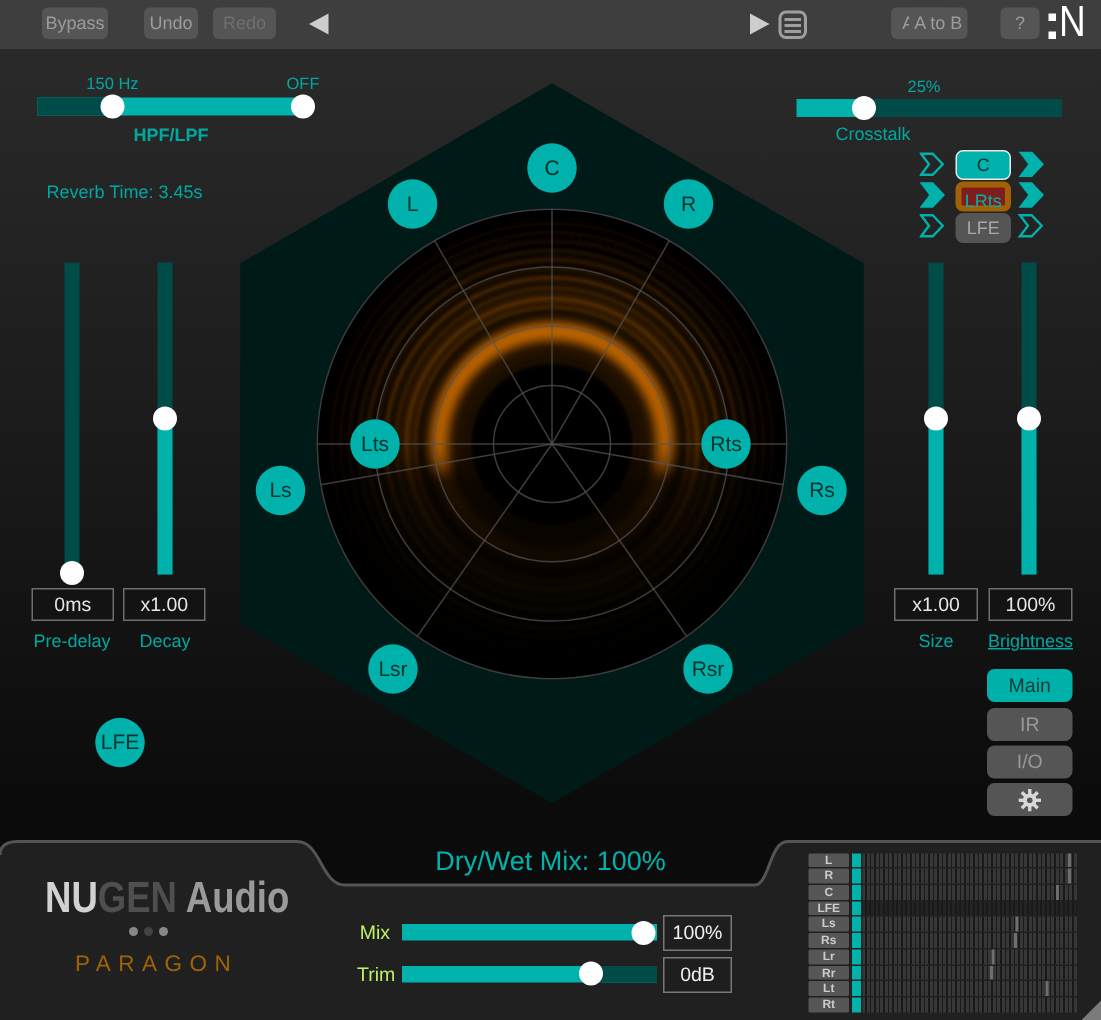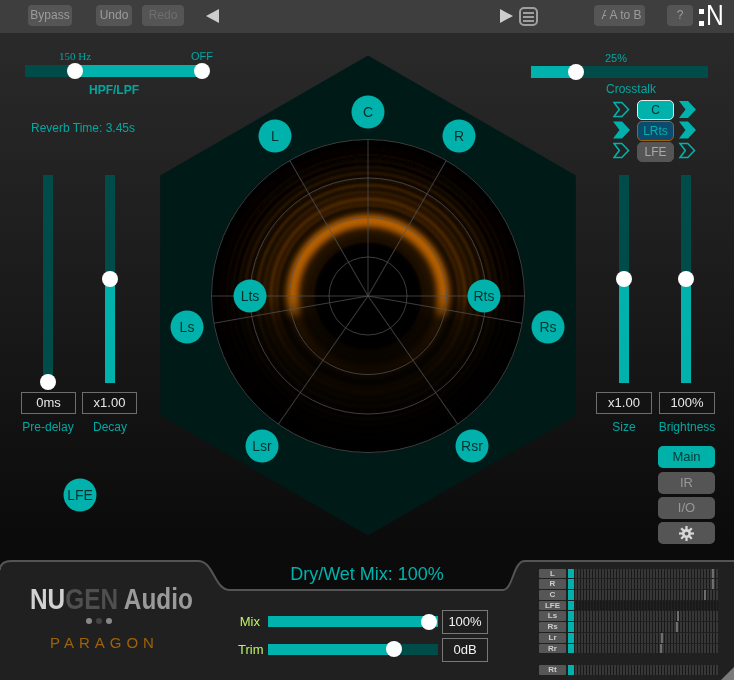--- a/index.html
+++ b/index.html
@@ -29,21 +29,21 @@
   .knob { position:absolute; width:16px; height:16px; border-radius:50%; background:#ffffff; }
   
   .vtrack { position:absolute; width:10px; top:175px; height:208px; background:#004c49; }
   .vfill { position:absolute; left:0; width:100%; bottom:0; background:#00b2ab; }
   .vbox { position:absolute; top:392px; height:22px; background:#131313; border:1px solid #6e6e6e;
     color:#e7e7e7; font-size:13px; text-align:center; line-height:20px; }
   
   .route-btn { position:absolute; left:637px; width:37px; height:20px; border-radius:5px;
     font-size:12px; text-align:center; line-height:18px; }
   .rb-on  { background:#00b2ab; border:1px solid #e8e8e8; color:#00332f; }
-  .rb-mid { background:#0c4a6e; border:1px solid #a16207; color:#00b2ab; }
+  .rb-mid { background:#7f1d1d; border:4px solid #a16207; color:#00b2ab; }
   .rb-off { background:#555555; border:1px solid #555555; color:#a9a9a9; }
   
   .view-btn { position:absolute; left:658px; width:57px; height:22px; border-radius:5px;
     background:#555555; color:#989898; font-size:13px; text-align:center; line-height:22px; }
   #brand { left:30px; top:585px; font-size:29px; font-weight:bold; z-index:3; transform:scaleX(0.84); transform-origin:left top; white-space:nowrap; line-height:29px; }
   #brand .nu { color:#d2d2d2; } #brand .gen { color:#4f4f4f; } #brand .audio { color:#9a9a9a; }
   .bdot { position:absolute; top:618px; width:6px; height:6px; border-radius:50%; z-index:3; }
   #product { left:50px; top:634px; font-size:15px; letter-spacing:5px; color:#a16207; z-index:3; white-space:nowrap; }
   #drywet { left:217px; top:564px; width:300px; text-align:center; font-size:18px; color:#00b2ab; z-index:3; }
   .mt-label { position:absolute; left:238px; width:22px; text-align:right; font-size:13px; color:#bef264; z-index:3; }
@@ -80,36 +80,36 @@
       <div class="ln" style="top:11px;"></div>
   </div>
   <div class="tb-btn" style="left:558px;width:40px;margin-left:36px;"><span>A</span> <span style="color:#6f6f6f;">| B</span></div>
   <div class="tb-btn" style="left:606px;width:39px;">A to B</div>
   <div class="tb-btn" style="left:667px;width:26px;">?</div>
   <div class="abs" id="nlogo-dot1"></div>
   <div class="abs" id="nlogo-dot2"></div>
   <div class="abs" id="nlogo-n">N</div>
 </div>
 
-<div class="tlabel" style="left:45px;top:50px;width:60px;font-size:11px;font-family:Liberation Serif, serif;">150 Hz</div>
+<div class="tlabel" style="left:45px;top:50px;width:60px;font-size:11px;">150 Hz</div>
 <div class="tlabel" style="left:177px;top:50px;width:50px;font-size:11px;">OFF</div>
 <div class="htrack" style="left:25px;top:65px;width:182px;">
   <div class="hseg-dark" style="left:0;width:50px;"></div>
 </div>
 <div class="knob" style="left:67px;top:63px;"></div>
 <div class="knob" style="left:194px;top:63px;"></div>
 <div class="tlabel" style="left:74px;top:83px;width:80px;font-weight:bold;">HPF/LPF</div>
 <div class="tlabel" style="left:31px;top:121px;width:200px;text-align:left;">Reverb Time: 3.45s</div>
 
 <div class="tlabel" style="left:586px;top:52px;width:60px;font-size:11px;">25%</div>
 <div class="htrack" style="left:531px;top:66px;width:177px;">
   <div class="hseg-dark" style="left:45px;width:132px;"></div>
 </div>
 <div class="knob" style="left:568px;top:64px;"></div>
-<div class="tlabel" style="left:576px;top:82px;width:80px;text-align:right;">Crosstalk</div>
+<div class="tlabel" style="left:542px;top:82px;width:80px;">Crosstalk</div>
 
 <svg class="abs" style="left:613px;top:101px;z-index:2;" width="84" height="62">
   <polygon points="1,1.5 8.8,1.5 15.5,8.5 8.8,15.5 1,15.5 6.3,8.5" fill="none" stroke="#00b2ab" stroke-width="1.6"></polygon>
   <polygon transform="translate(66,0)" points="0,0 9,0 17,8.5 9,17 0,17 6.5,8.5" fill="#00b2ab" stroke="none"></polygon>
   <polygon transform="translate(0,20.5)" points="0,0 9,0 17,8.5 9,17 0,17 6.5,8.5" fill="#00b2ab" stroke="none"></polygon>
   <polygon transform="translate(66,20.5)" points="0,0 9,0 17,8.5 9,17 0,17 6.5,8.5" fill="#00b2ab" stroke="none"></polygon>
   <polygon transform="translate(0,41)" points="1,1.5 8.8,1.5 15.5,8.5 8.8,15.5 1,15.5 6.3,8.5" fill="none" stroke="#00b2ab" stroke-width="1.6"></polygon>
   <polygon transform="translate(66,41)" points="1,1.5 8.8,1.5 15.5,8.5 8.8,15.5 1,15.5 6.3,8.5" fill="none" stroke="#00b2ab" stroke-width="1.6"></polygon>
 </svg>
 <div class="route-btn rb-on" style="top:100px;">C</div>
@@ -239,21 +239,21 @@
     <div class="vfill" style="height:104px;"></div>
   </div>
 <div class="knob" style="left:616px;top:271px;"></div>
 <div class="vtrack" style="left:681px;">
     <div class="vfill" style="height:104px;"></div>
   </div>
 <div class="knob" style="left:678px;top:271px;"></div>
 <div class="vbox" style="left:596px;width:56px;">x1.00</div>
 <div class="vbox" style="left:659px;width:56px;">100%</div>
 <div class="tlabel" style="left:584px;top:420px;width:80px;">Size</div>
-<div class="tlabel" style="left:647px;top:420px;width:80px;">Brightness</div>
+<div class="tlabel" style="left:647px;top:420px;width:80px;text-decoration:underline;">Brightness</div>
 
 <div class="view-btn" style="top:446px;background:#00b1aa;color:#003a37;">Main</div>
 <div class="view-btn" style="top:472px;">IR</div>
 <div class="view-btn" style="top:497px;">I/O</div>
 <div class="view-btn" style="top:522px;">
   <svg width="15" height="15" viewBox="0 0 20 20" style="margin-top:3.5px;">
     <g fill="#d8d8d8">
       <circle cx="10" cy="10" r="6"></circle>
       <g>
         <rect x="8.5" y="0" width="3" height="5"></rect>
@@ -336,19 +336,25 @@
       <div class="m-level"></div>
       <div class="m-track"></div>
       <div class="m-tick" style="left:152.9px;"></div>
     </div>
     <div class="meter-row" style="top: 82.61px;">
       <div class="m-label">Rr</div>
       <div class="m-level"></div>
       <div class="m-track"></div>
       <div class="m-tick" style="left:151.9px;"></div>
     </div>
+    <div class="meter-row" style="top: 93.34px;">
+      <div class="m-label">Lt</div>
+      <div class="m-level"></div>
+      <div class="m-track"></div>
+      <div class="m-tick" style="left:189.0px;"></div>
+    </div>
     <div class="meter-row" style="top: 104.07px;">
       <div class="m-label">Rt</div>
       <div class="m-level"></div>
       <div class="m-track"></div>
     </div>
   </div>
 <div class="abs" id="resize-grip"></div>
 
 </body></html>

